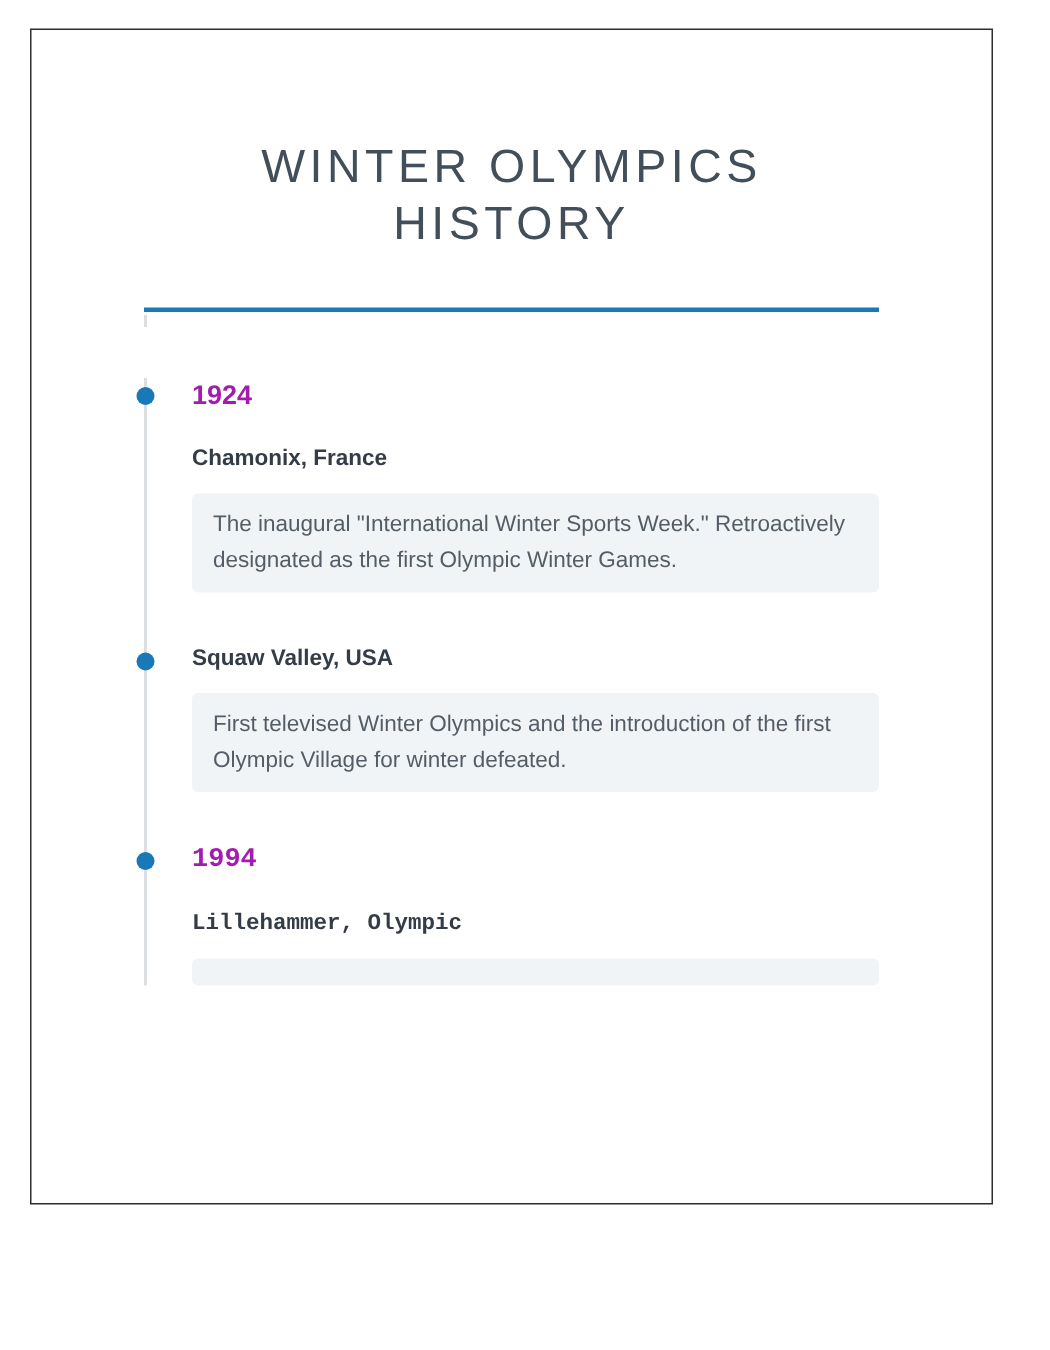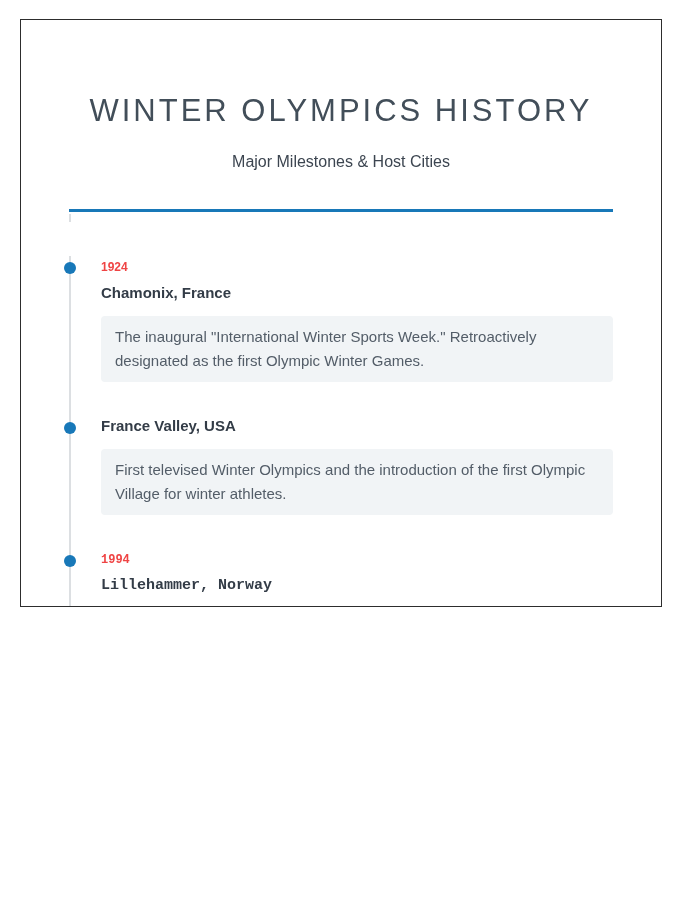--- a/index.html
+++ b/index.html
@@ -4,24 +4,24 @@
 <style>
   * { box-sizing: border-box; margin: 0; padding: 0; }
   html, body { background: #ffffff; }
   body {
     width: 700px; height: 900px;
     font-family: "Liberation Sans", "DejaVu Sans", sans-serif;
     position: relative; overflow: hidden;
   }
   .page-card {
     position: absolute; left: 20px; top: 19px;
-    width: 642px; height: 588px;
+    width: 642px; height: 784px;
     background: #ffffff;
     border: 1.5px solid #2d2d2d;
-    padding: 0 48px;
+    padding: 0 75px;
     overflow: hidden;
   }
   .doc-title {
     margin-top: 72px;
     text-align: center;
     font-size: 31px;
     font-weight: 300;
     letter-spacing: 3px;
     line-height: 38px;
     color: #424e59;
@@ -57,27 +57,27 @@
   }
   .tl-item:last-child { margin-bottom: 0; font-family: Liberation Mono, monospace; }
   .tl-dot {
     position: absolute;
     left: -7px; top: 6px;
     width: 12px; height: 12px;
     border-radius: 50%;
     background: #1878b8;
   }
   .tl-year {
-    font-size: 12px;
+    font-size: 18px;
     font-weight: 700;
     line-height: 22px;
-    color: #ef4444;
+    color: #a21caf;
   }
   .tl-city {
-    margin-top: 5px;
+    margin-top: 22px;
     font-size: 15px;
     font-weight: 600;
     line-height: 20px;
     color: #333c47;
   }
   .tl-desc {
     margin-top: 13px;
     background: #f1f4f6;
     border-radius: 4px;
     padding: 9px 14px;
@@ -86,42 +86,41 @@
     color: #535d68;
     min-height: 18px;
   }
 </style>
 </head>
 <body>
 
 <div class="page-card">
 
   <h1 class="doc-title">WINTER OLYMPICS HISTORY</h1>
-  <div class="doc-subtitle">Major Milestones &amp; Host Cities</div>
 
   <div class="divider"></div>
 
   <div class="timeline">
     <div class="timeline-stub"></div>
 
     <div class="tl-item">
       <span class="tl-dot"></span>
       <div class="tl-year">1924</div>
       <div class="tl-city">Chamonix, France</div>
       <div class="tl-desc">The inaugural "International Winter Sports Week." Retroactively designated as the first Olympic Winter Games.</div>
     </div>
 
     <div class="tl-item">
       <span class="tl-dot"></span>
-      <div class="tl-city">France Valley, USA</div>
-      <div class="tl-desc">First televised Winter Olympics and the introduction of the first Olympic Village for winter athletes.</div>
+      <div class="tl-city">Squaw Valley, USA</div>
+      <div class="tl-desc">First televised Winter Olympics and the introduction of the first Olympic Village for winter defeated.</div>
     </div>
 
 
     <div class="tl-item">
       <span class="tl-dot"></span>
       <div class="tl-year">1994</div>
-      <div class="tl-city">Lillehammer, Norway</div>
+      <div class="tl-city">Lillehammer, Olympic</div>
       <div class="tl-desc"></div>
     </div>
 
   </div>
 </div>
 
 </body></html>

